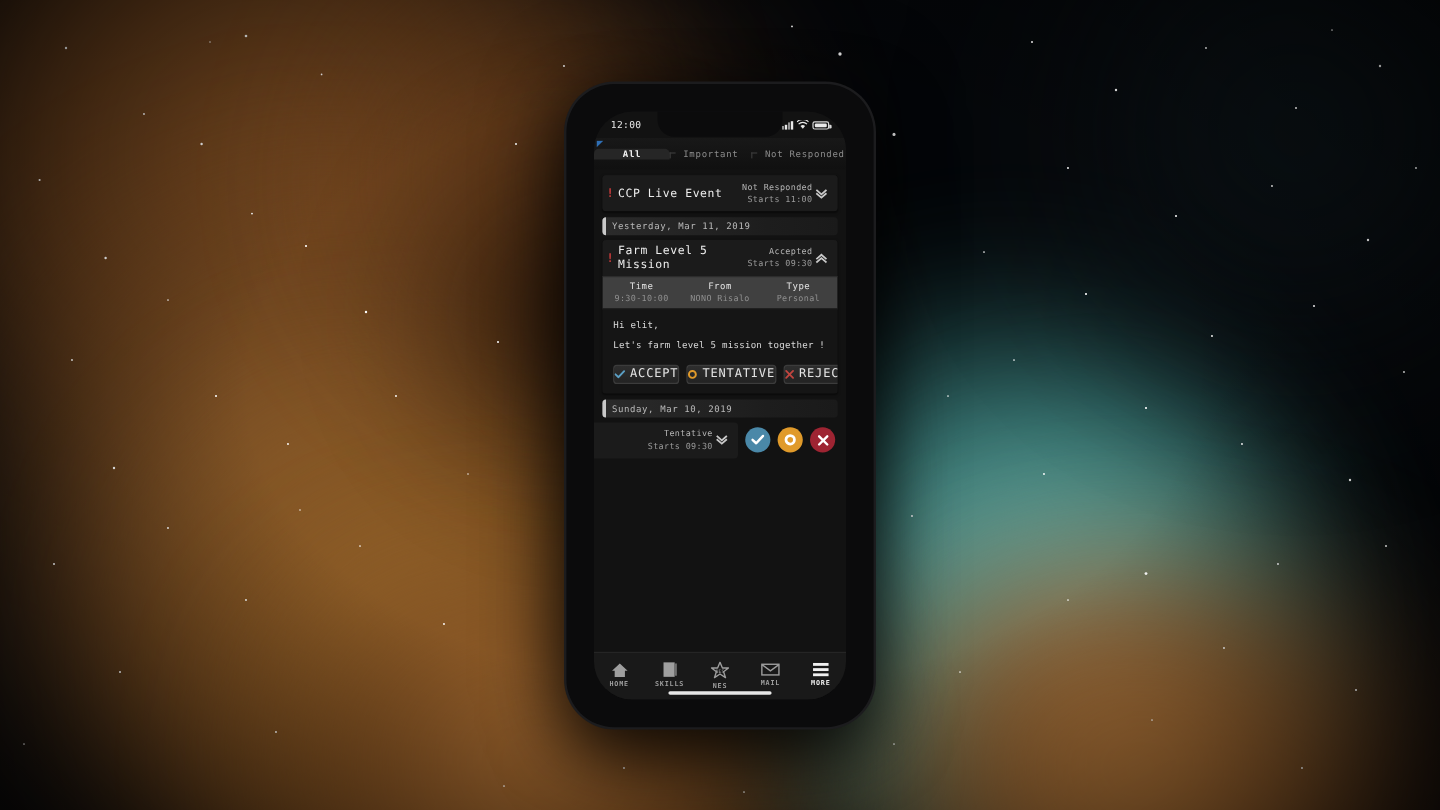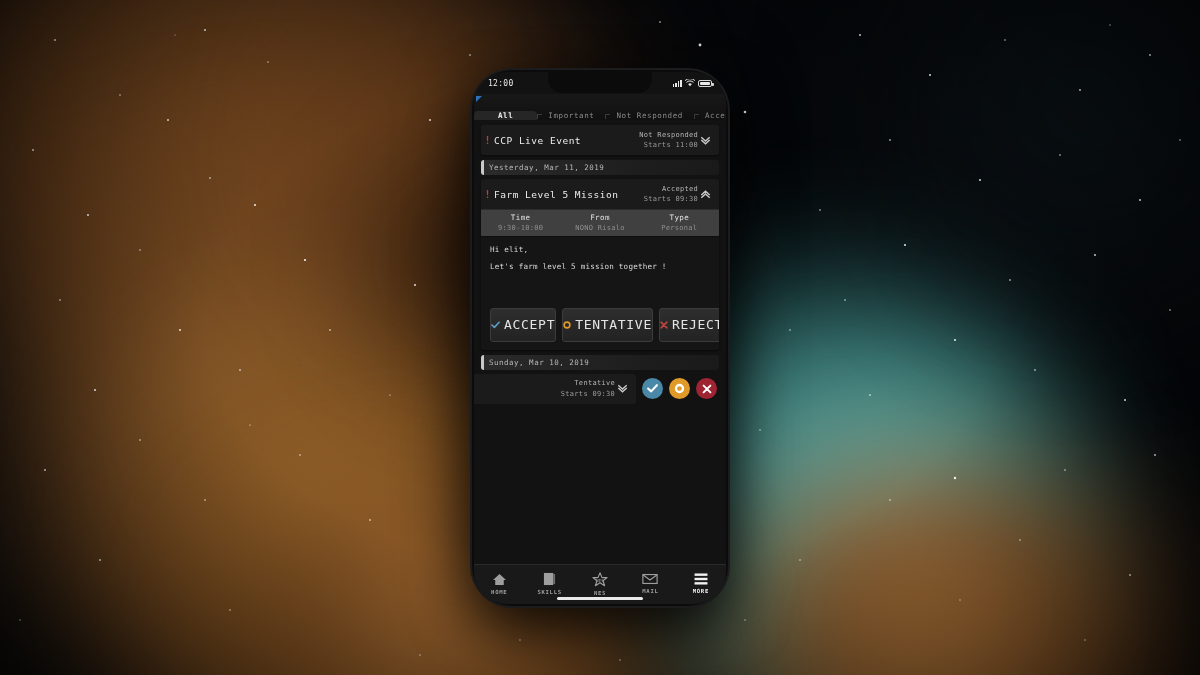--- a/index.html
+++ b/index.html
@@ -11,21 +11,21 @@
   .neb { position:absolute; border-radius:50%; filter:blur(58px); }
   .stars { position:absolute; inset:0; }
 
   #vignette { position:absolute; inset:0;
     background:radial-gradient(ellipse 78% 88% at 50% 48%, rgba(0,0,0,0) 42%, rgba(0,0,0,.58) 88%, rgba(0,0,0,.85) 100%); }
 
   
   #phone { position:absolute; left:472px; top:70px; width:256px; height:536px;
     background:#0b0b0c; border-radius:40px;
     box-shadow:0 0 0 2px #1c1c1e, 0 26px 60px rgba(0,0,0,.75), 0 0 70px rgba(0,0,0,.6);
-    padding:2px; }
+    padding:23px; }
   #screen { position:relative; width:100%; height:100%; border-radius:32px; overflow:hidden;
     background:#121212; display:flex; flex-direction:column; }
 
   #notch { position:absolute; top:0; left:50%; transform:translateX(-50%);
     width:104px; height:21px; background:#0b0b0c; border-radius:0 0 14px 14px; z-index:30; }
 
   
   #statusbar { height:22px; flex:0 0 22px; display:flex; align-items:center;
     justify-content:space-between; padding:0 14px; color:#e8e8e8; font-size:8px;
     letter-spacing:.3px; position:relative; z-index:20; }
@@ -38,21 +38,21 @@
   .batt::after{content:"";position:absolute;left:1px;top:1px;bottom:1px;right:1px;background:#e8e8e8;border-radius:1px;}
   .batt::before{content:"";position:absolute;right:-2.6px;top:2px;width:1.4px;height:3px;background:#d8d8d8;border-radius:0 1px 1px 0;}
 
   
   #titlebar { flex:0 0 26px; display:flex; align-items:center; justify-content:center;
     color:#f2f2f2; font-size:11px; letter-spacing:2.4px; font-weight:bold; position:relative; }
   #titlebar::after{content:"";position:absolute;bottom:0;left:16px;right:16px;height:1px;
     background:linear-gradient(90deg,rgba(120,120,120,0),rgba(150,150,150,.55) 20%,rgba(150,150,150,.55) 80%,rgba(120,120,120,0));}
 
   
-  #tabs { flex:0 0 26px; display:flex; align-items:flex-end; position:relative;
+  #tabs { flex:0 0 26px; display:flex; align-items:center; position:relative;
     background:linear-gradient(180deg,#181818,#101010); overflow:hidden; }
   .tab { position:relative; display:flex; align-items:center; justify-content:center;
     color:#8b8b8b; font-size:7.5px; letter-spacing:.6px; white-space:nowrap;
     padding:0 11px; flex:0 0 auto; }
   .tab.active { color:#f3f3f3; font-weight:bold; background:#262626;
     border-top-left-radius:4px; border-top-right-radius:4px; padding:0 24px; }
   .tab:not(.active)::before{content:"";position:absolute;left:0;top:3px;width:4px;height:4px;
     border-left:1px solid #3a3a3a;border-top:1px solid #3a3a3a;}
   #tab-marker { position:absolute; left:2px; top:2px; width:6px; height:6px;
     background:#2f6fb5; clip-path:polygon(0 0,100% 0,0 100%); z-index:5; }
@@ -84,23 +84,23 @@
   .detailrow > div { flex:1 1 0; text-align:center; padding:3px 2px 4px; }
   .dlabel { color:#e2e2e2; font-size:7.5px; letter-spacing:.4px; }
   .dval { color:#8f8f8f; font-size:7px; letter-spacing:.3px; margin-top:2px; }
 
   .body { padding:7px 9px 8px; background:#151515; }
   .body p { color:#d9d9d9; font-size:7.6px; line-height:1.62; letter-spacing:.2px; }
   .body p.gap { margin-top:7px; color:#cfcfcf; }
   .body p + p:not(.gap) { margin-top:5px; }
 
   .actions { display:flex; gap:6px; margin-top:9px; }
-  .act { flex:1 1 0; height:34px; border:1px solid #3c3c3c; border-radius:3px;
+  .act { flex:1 1 0; height:16px; border:1px solid #3c3c3c; border-radius:3px;
     background:linear-gradient(180deg,#2e2e2e,#232323); display:flex; align-items:center;
-    justify-content:center; gap:4px; color:#e4e4e4; font-size:13px; letter-spacing:.7px;margin-top:25px; }
+    justify-content:center; gap:4px; color:#e4e4e4; font-size:10px; letter-spacing:.7px; }
 
   
   .swipe-wrap { margin:0 0 5px; display:flex; align-items:center; gap:6px; padding-right:9px; }
   .swipe-row { flex:1 1 auto; margin-left:-40px; background:#1b1b1b; border-radius:3px;
     display:flex; align-items:center; min-height:30px; padding:4px 6px 4px 10px; overflow:hidden; }
   .swipe-title { color:#ededed; font-size:9.5px; letter-spacing:.5px; flex:1 1 auto; }
   .cbtn { width:21px; height:21px; border-radius:50%; flex:0 0 21px;
     display:flex; align-items:center; justify-content:center; }
   .cbtn.accept { background:#4a88a8; }
   .cbtn.tent   { background:#e09a2a; }

